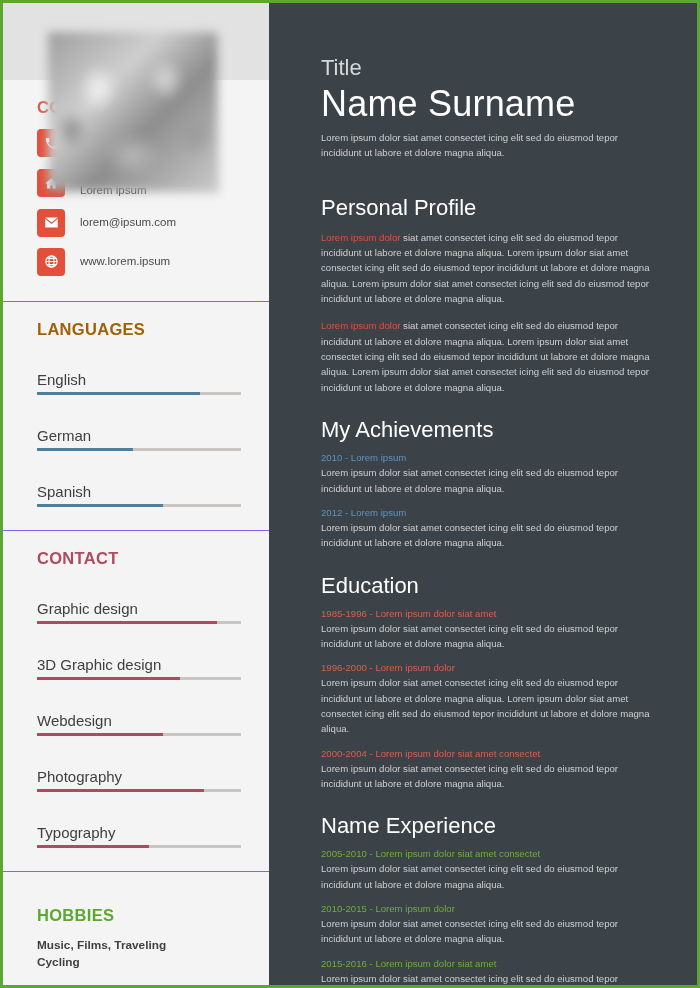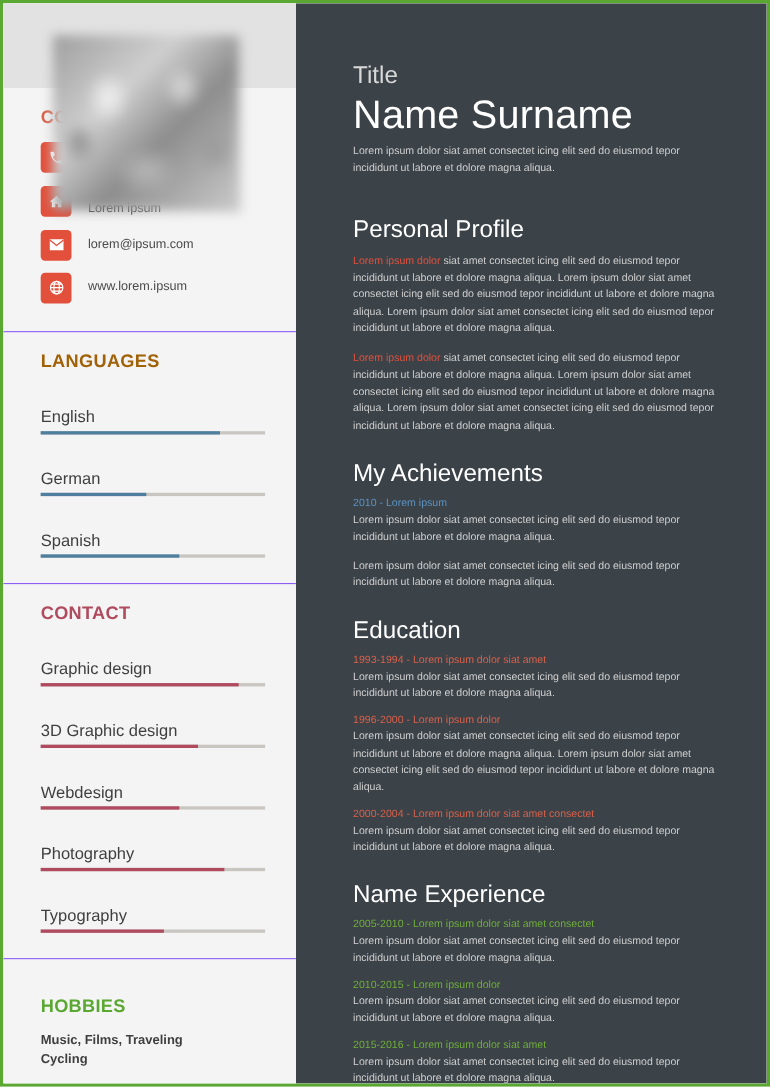--- a/index.html
+++ b/index.html
@@ -316,28 +316,29 @@
       <p class="r-body"><span class="lead-red">Lorem ipsum dolor</span><span> siat amet consectet  icing elit sed do eiusmod tepor incididunt ut labore et dolore magna aliqua. Lorem ipsum dolor siat amet consectet  icing elit sed do eiusmod tepor incididunt ut labore et dolore magna aliqua. Lorem ipsum dolor siat amet consectet  icing elit sed do eiusmod tepor incididunt ut labore et dolore magna aliqua.</span></p>
     </div>
 
     <div class="sec">
       <div class="r-head">My Achievements</div>
       <div class="entry">
         <div class="entry-title blue">2010 - Lorem ipsum</div>
         <p class="entry-body">Lorem ipsum dolor siat amet consectet  icing elit sed do eiusmod tepor incididunt ut labore et dolore magna aliqua.</p>
       </div>
       <div class="entry">
+        <div class="entry-title blue">2012 - Lorem ipsum</div>
         <p class="entry-body">Lorem ipsum dolor siat amet consectet  icing elit sed do eiusmod tepor incididunt ut labore et dolore magna aliqua.</p>
       </div>
     </div>
 
     <div class="sec">
       <div class="r-head">Education</div>
       <div class="entry">
-        <div class="entry-title red">1993-1994  -  Lorem ipsum dolor siat amet</div>
+        <div class="entry-title red">1985-1996  -  Lorem ipsum dolor siat amet</div>
         <p class="entry-body">Lorem ipsum dolor siat amet consectet  icing elit sed do eiusmod tepor incididunt ut labore et dolore magna aliqua.</p>
       </div>
       <div class="entry">
         <div class="entry-title red">1996-2000  -  Lorem ipsum dolor</div>
         <p class="entry-body">Lorem ipsum dolor siat amet consectet  icing elit sed do eiusmod tepor incididunt ut labore et dolore magna aliqua. Lorem ipsum dolor siat amet consectet  icing elit sed do eiusmod tepor incididunt ut labore et dolore magna aliqua.</p>
       </div>
       <div class="entry">
         <div class="entry-title red">2000-2004  -  Lorem ipsum dolor siat amet consectet</div>
         <p class="entry-body">Lorem ipsum dolor siat amet consectet  icing elit sed do eiusmod tepor incididunt ut labore et dolore magna aliqua.</p>
       </div>

